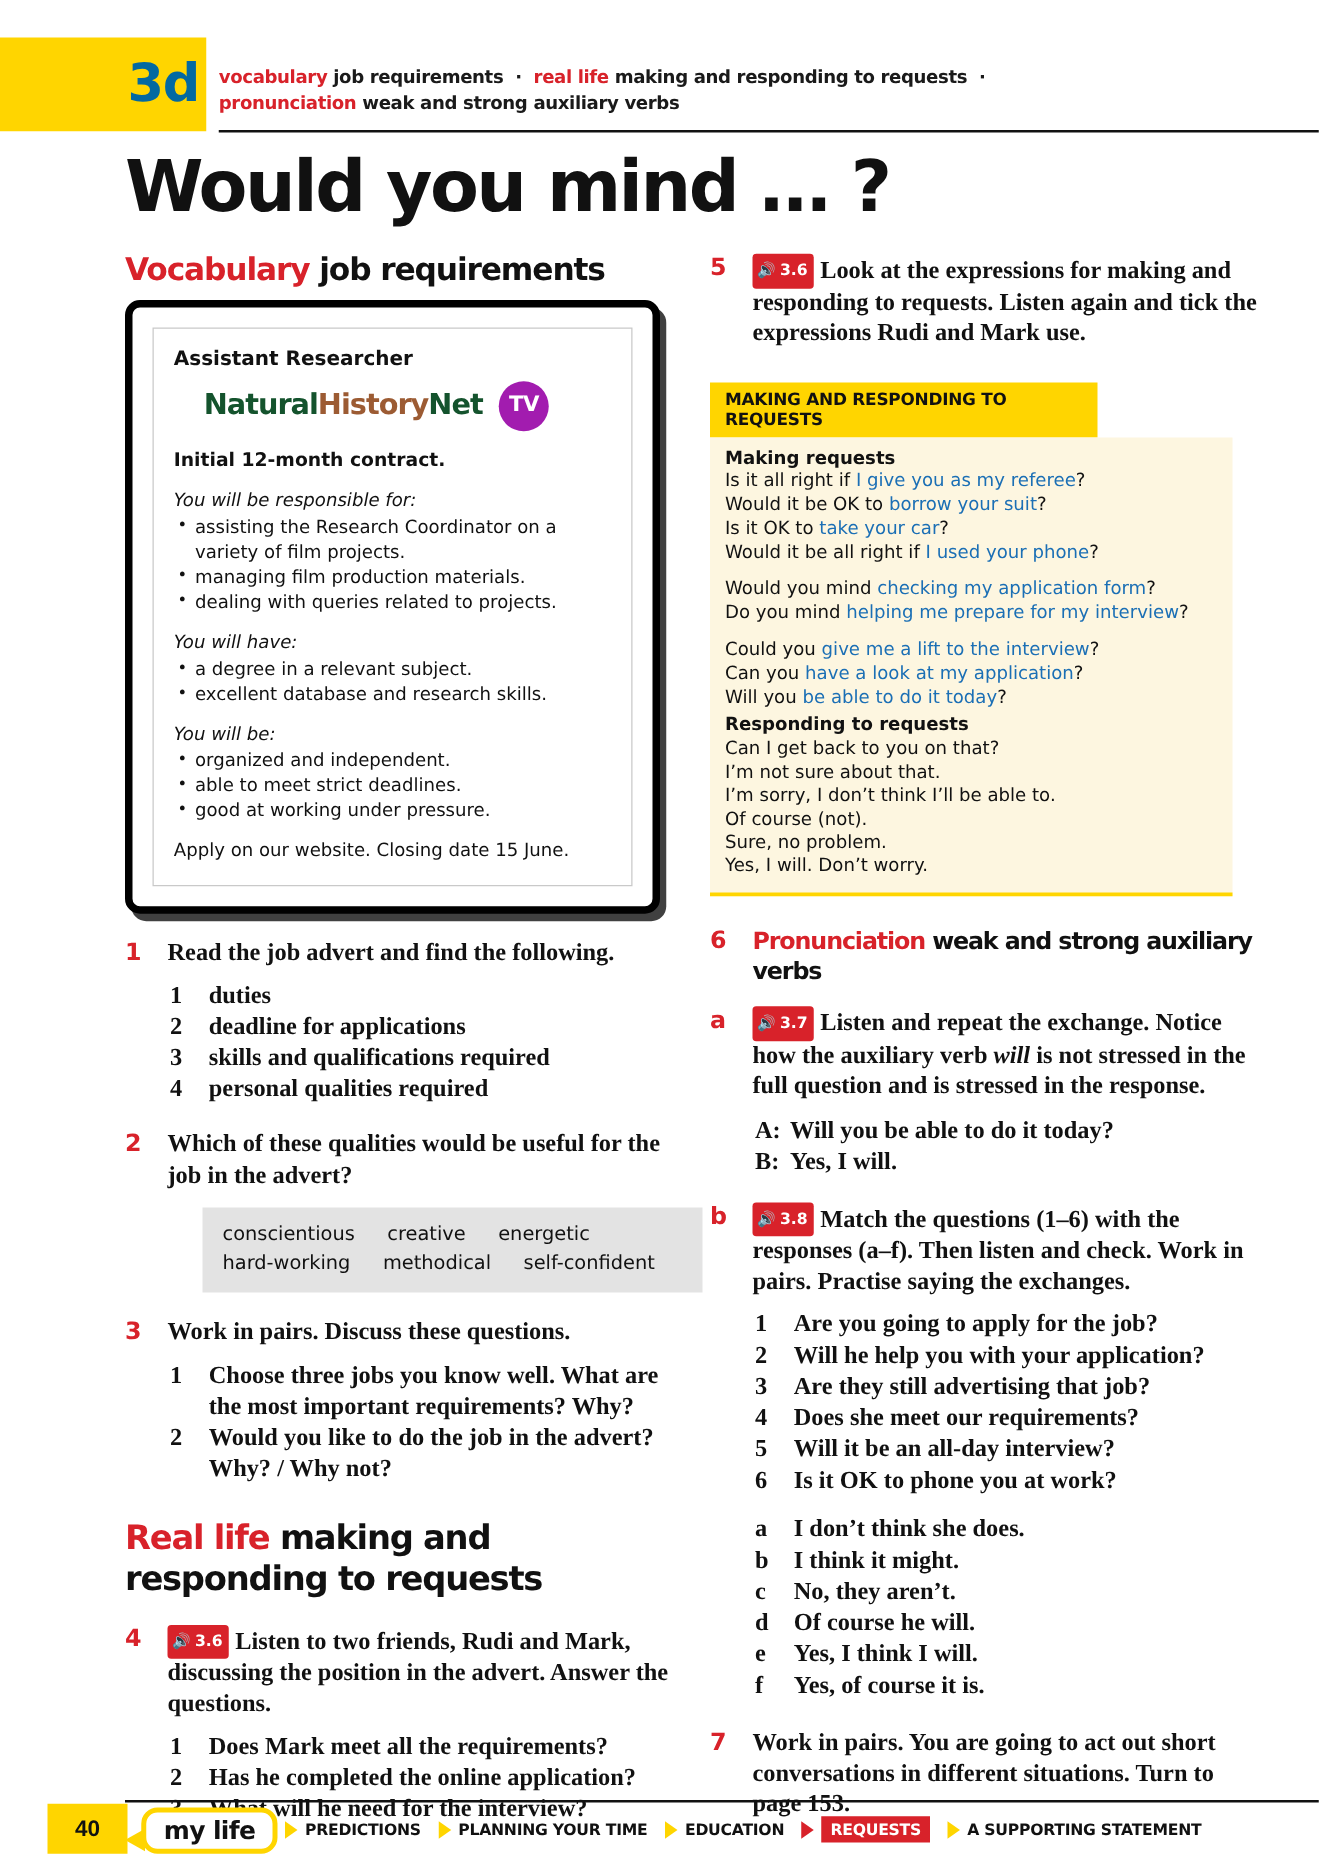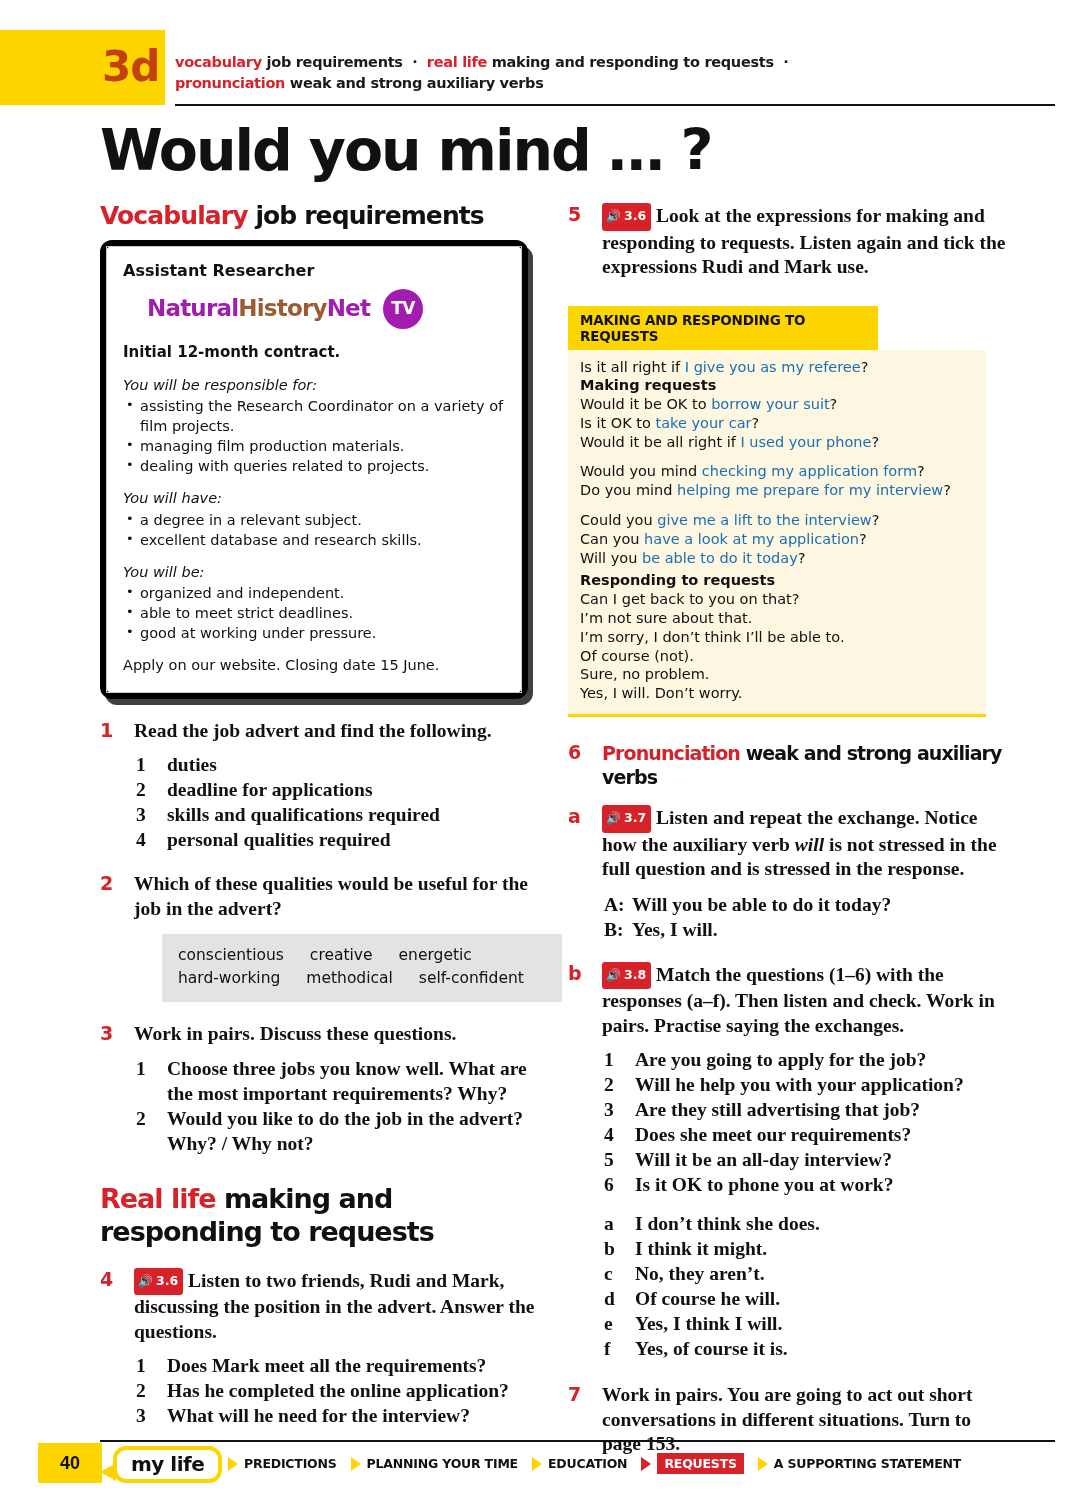--- a/index.html
+++ b/index.html
@@ -13,21 +13,21 @@
 
   
   .unit-tab {
     position: absolute; left: 0; top: 30px;
     width: 165px; height: 75px;
     background: #FFD500;
   }
   .unit-code {
     position: absolute; left: 102px; top: 42px;
     font-family: "DejaVu Sans", sans-serif;
-    font-weight: bold; font-size: 42px; color: #c2410c;
+    font-weight: bold; font-size: 42px; color: #0369a1;
     letter-spacing: -1px;
   }
   .header-strip {
     position: absolute; left: 175px; top: 52px; width: 880px;
   }
   .header-line {
     font-family: "DejaVu Sans", sans-serif;
     font-weight: bold; font-size: 14.5px; color: #1a1a1a;
     line-height: 21px; letter-spacing: -0.3px;
   }
@@ -56,42 +56,42 @@
     letter-spacing: -0.9px; line-height: 32px;
     margin-bottom: 8px;
   }
   .sec-head .lbl { color: #D8222A; }
   .sec-head .sub { color: #111; }
 
   
   .advert-outer {
     border: 6px solid #000;
     border-radius: 12px;
-    padding: 0;
+    padding: 16px;
     box-shadow: 5px 6px 0 rgba(0,0,0,0.75);
     background: #fff;
     width: 428px;
   }
   .advert-inner {
     border: 1px solid #c9c9c9;
     padding: 14px 16px 16px 16px;
     font-family: "DejaVu Sans", sans-serif;
     font-size: 14.5px;
     color: #111;
     line-height: 19.5px;
   }
   .adv-role {
     font-weight: bold; font-size: 16px; margin-bottom: 8px;
   }
   .logo-row { display: flex; align-items: center; gap: 13px; margin: 4px 0 13px 24px; }
   .logo-word {
     font-family: "DejaVu Sans", sans-serif;
     font-weight: bold; font-size: 23px; letter-spacing: -0.8px;
   }
-  .lg-green { color: #a21caf; }
+  .lg-green { color: #14532d; }
   .lg-brown { color: #9C5B33; }
   .tv-badge {
     width: 40px; height: 40px; border-radius: 50%;
     background: #a21caf; color: #fff;
     font-family: "DejaVu Sans", sans-serif;
     font-weight: bold; font-size: 17px;
     display: flex; align-items: center; justify-content: center;
     letter-spacing: -0.5px;
   }
   .adv-strong { font-weight: bold; font-size: 15px; line-height: 21px; margin-bottom: 13px; }
@@ -373,23 +373,23 @@
       <span class="audio">
           <span class="spk">🔊</span>
           <span>3.6</span>
         </span><span>Look at the expressions for making and responding to requests. Listen again and tick the expressions Rudi and Mark use.</span>
     </div>
   </div>
 
   <div class="langbox">
     <div class="lang-title">MAKING AND RESPONDING TO REQUESTS</div>
     <div class="lang-body">
+      <div><b>Making requests</b></div>
+
       <div><span>Is it all right if </span><span class="blu">I give you as my referee</span><span>?</span></div>
-
-      <div><b>Making requests</b></div>
       <div><span>Would it be OK to </span><span class="blu">borrow your suit</span><span>?</span></div>
       <div><span>Is it OK to </span><span class="blu">take your car</span><span>?</span></div>
       <div><span>Would it be all right if </span><span class="blu">I used your phone</span><span>?</span></div>
 
       <div class="lang-gap"></div>
 
       <div><span>Would you mind </span><span class="blu">checking my application form</span><span>?</span></div>
       <div><span>Do you mind </span><span class="blu">helping me prepare for my interview</span><span>?</span></div>
 
       <div class="lang-gap"></div>

